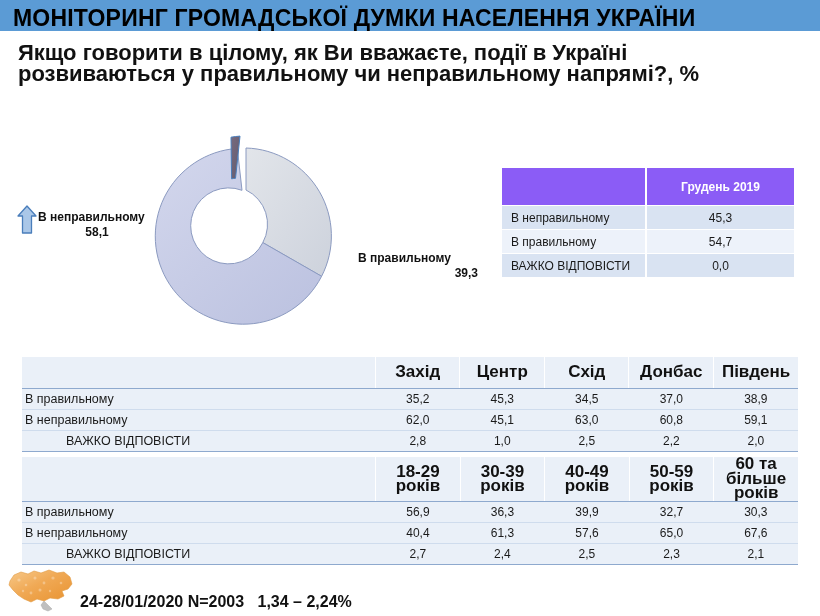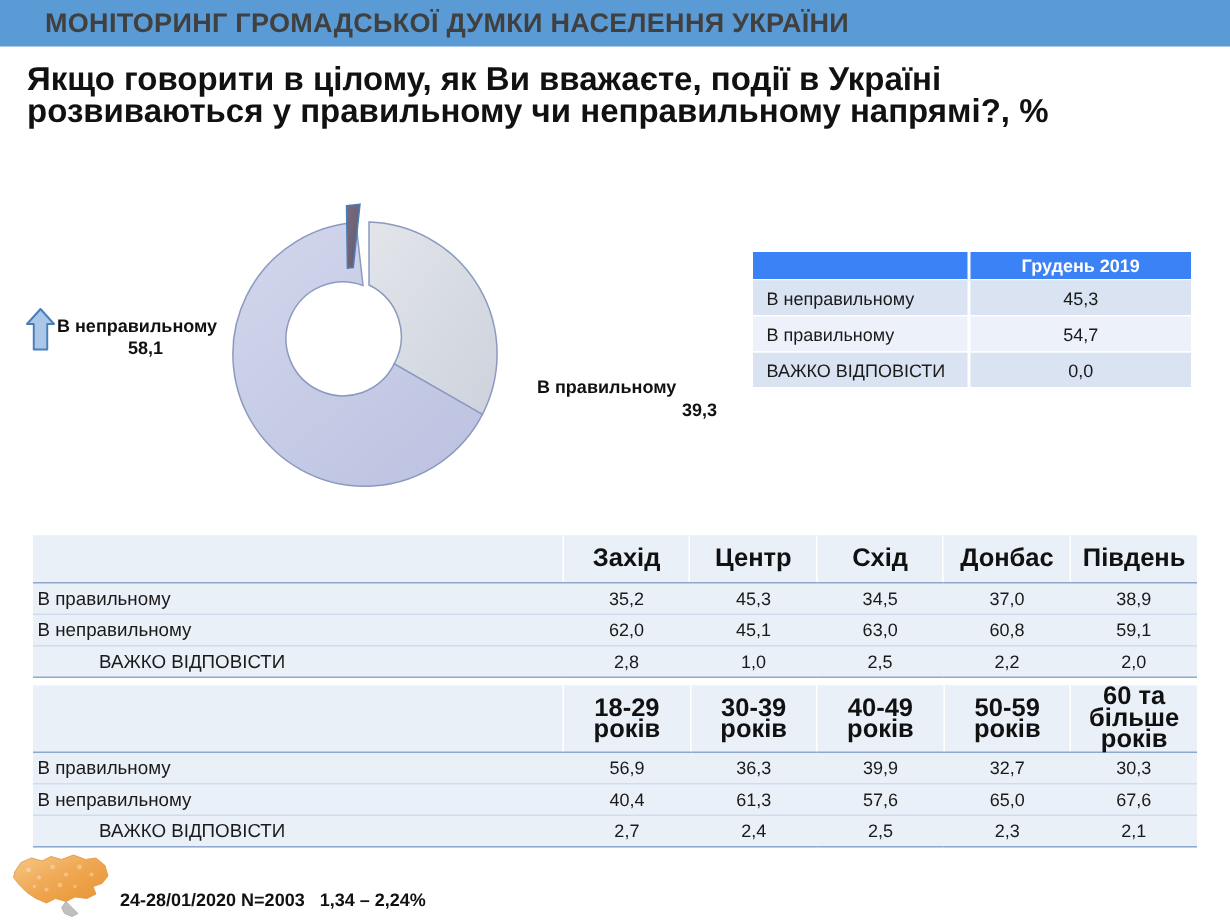--- a/index.html
+++ b/index.html
@@ -21,25 +21,25 @@
   
   .header-band {
     position: absolute;
     left: 0; top: 0;
     width: 820px;
     height: 31px;
     background: #5b9bd5;
   }
   .header-band .header-title {
     position: absolute;
-    left: 30px;
+    left: 13px;
     top: 5px;
-    font-size: 18px;
-    font-weight: bold;
-    color: #404040;
+    font-size: 23px;
+    font-weight: bold;
+    color: #000000;
     letter-spacing: 0.2px;
     white-space: nowrap;
   }
 
   
   .question-title {
     position: absolute;
     left: 18px;
     top: 42px;
     width: 770px;
@@ -112,22 +112,22 @@
     width: 292px;
     border-collapse: collapse;
     font-size: 11.5px;
   }
   .month-table td, .month-table th {
     padding: 0;
     height: 23px;
     vertical-align: middle;
   }
   .month-table .mt-head td {
-    background: #3b82f6;
-    height: 18px;
+    background: #8b5cf6;
+    height: 37px;
   }
   .month-table .mt-head .mt-head-blank { width: 143px; }
   .month-table .mt-head .mt-head-col {
     color: #ffffff;
     font-weight: bold;
     text-align: center;
     font-size: 12px;
     border-left: 2px solid #ffffff;
   }
   .month-table .mt-row td { border-top: 1px solid #ffffff; }
@@ -203,21 +203,21 @@
     position: absolute;
     left: 4px;
     top: 2px;
     width: 72px;
     height: 48px;
   }
   .footer-note {
     position: absolute;
     left: 80px;
     top: 30px;
-    font-size: 12px;
+    font-size: 16px;
     font-weight: bold;
     color: #111111;
     white-space: pre;
   }
 </style>
 </head>
 <body>
 
 <div class="header-band">
   <div class="header-title">МОНІТОРИНГ ГРОМАДСЬКОЇ ДУМКИ НАСЕЛЕННЯ УКРАЇНИ</div>

